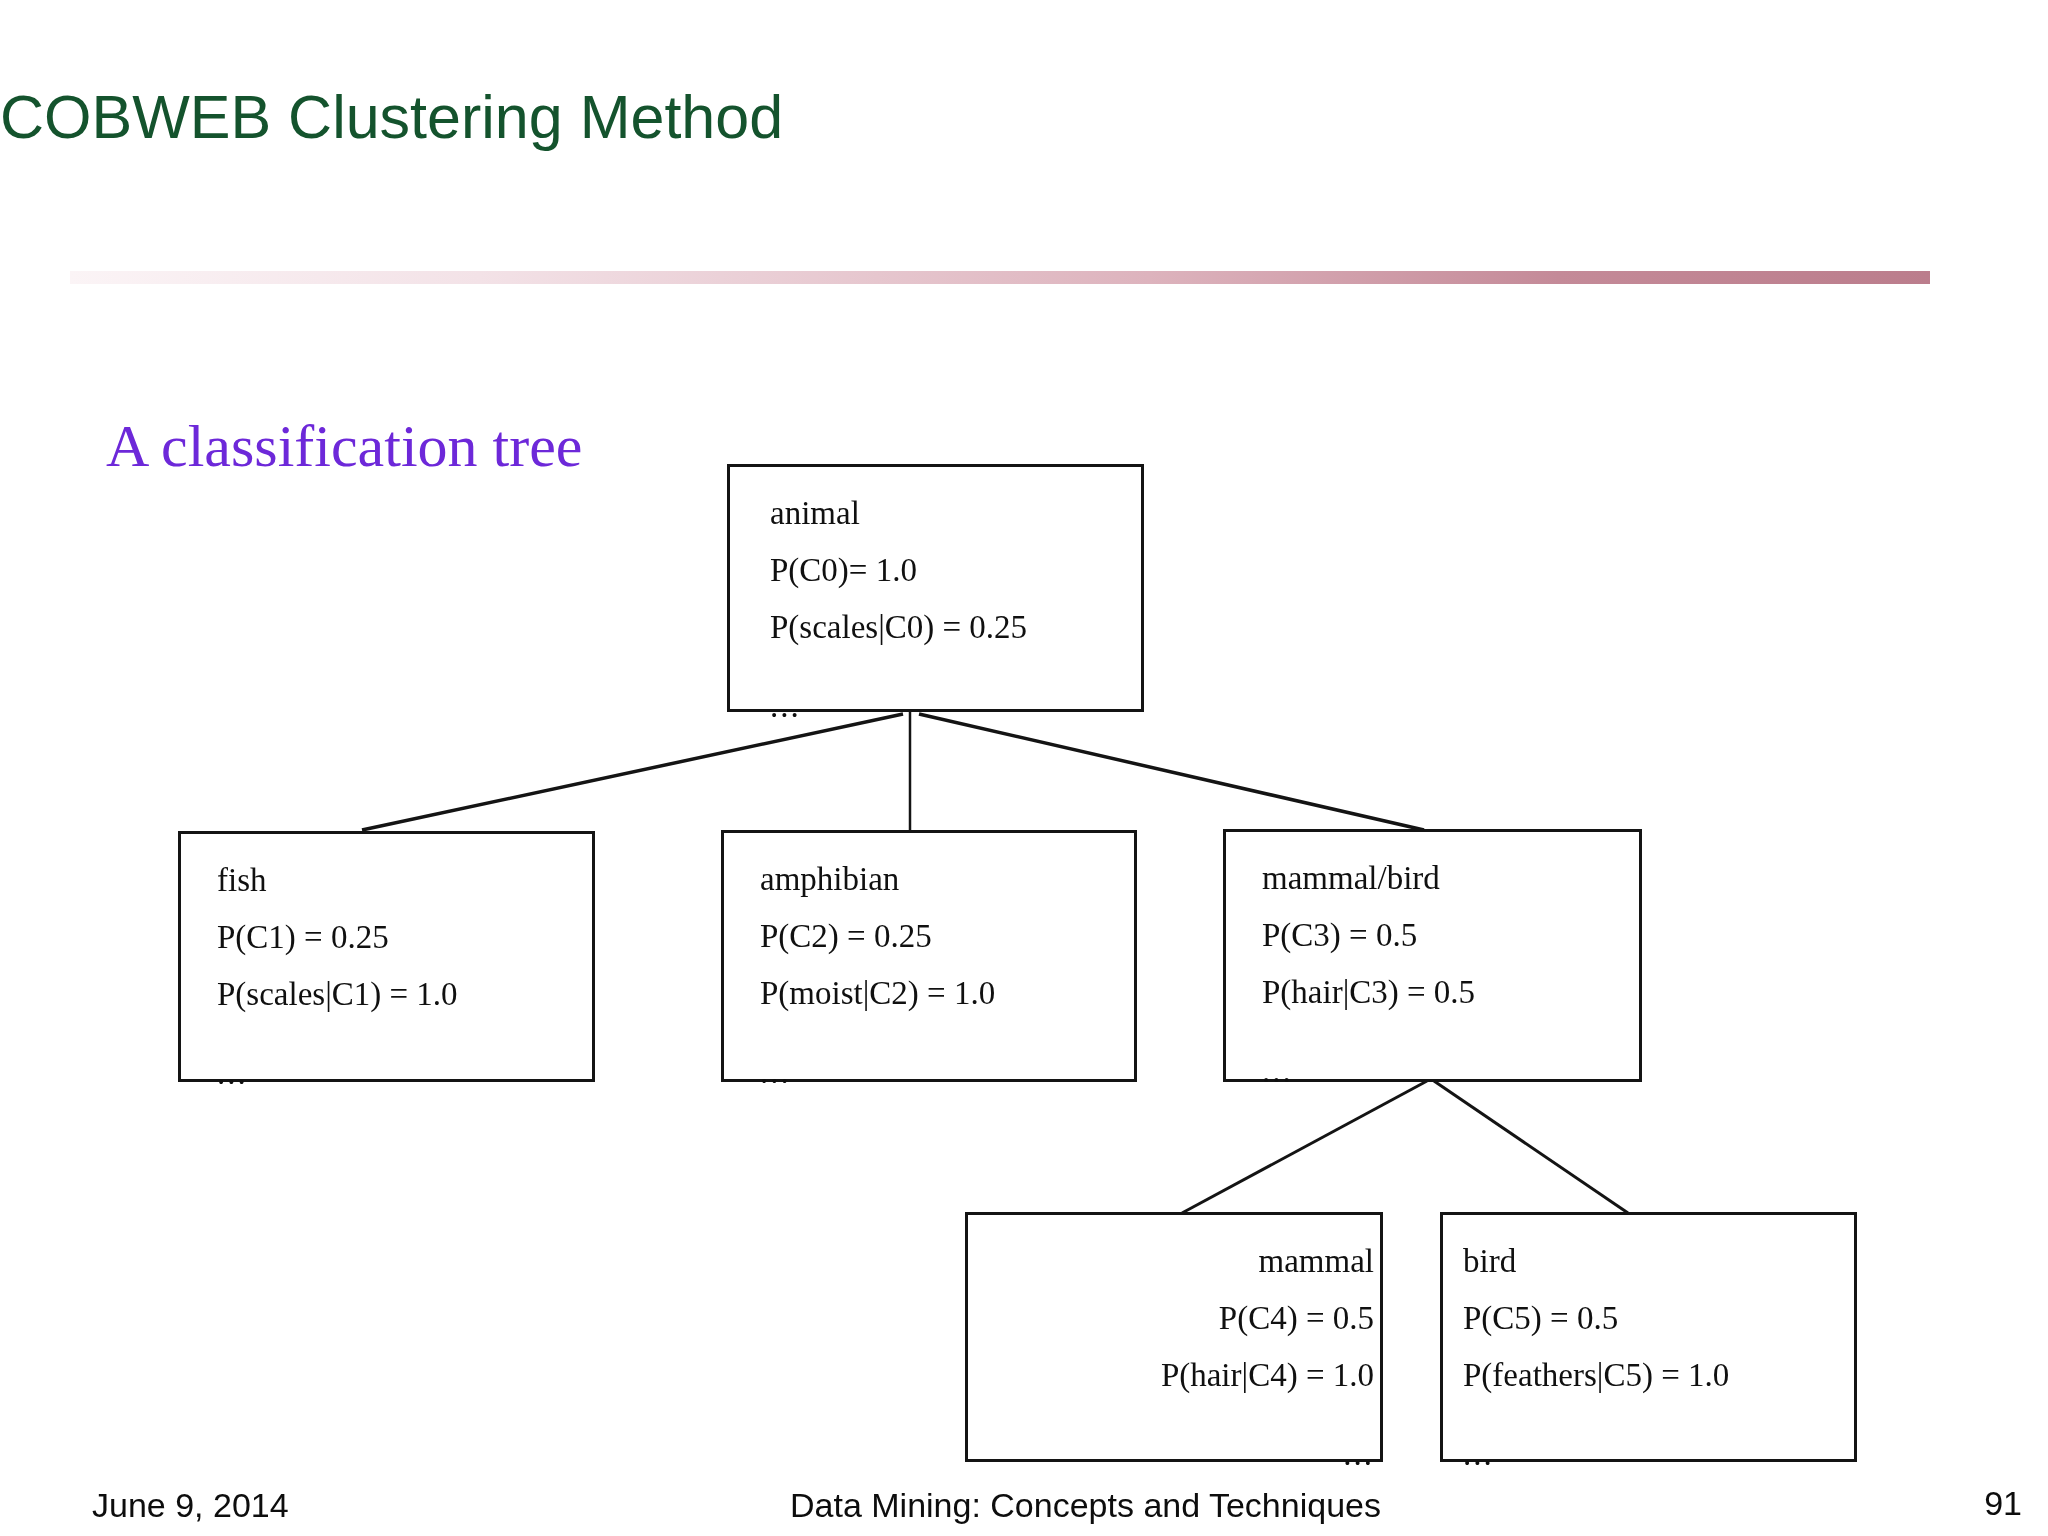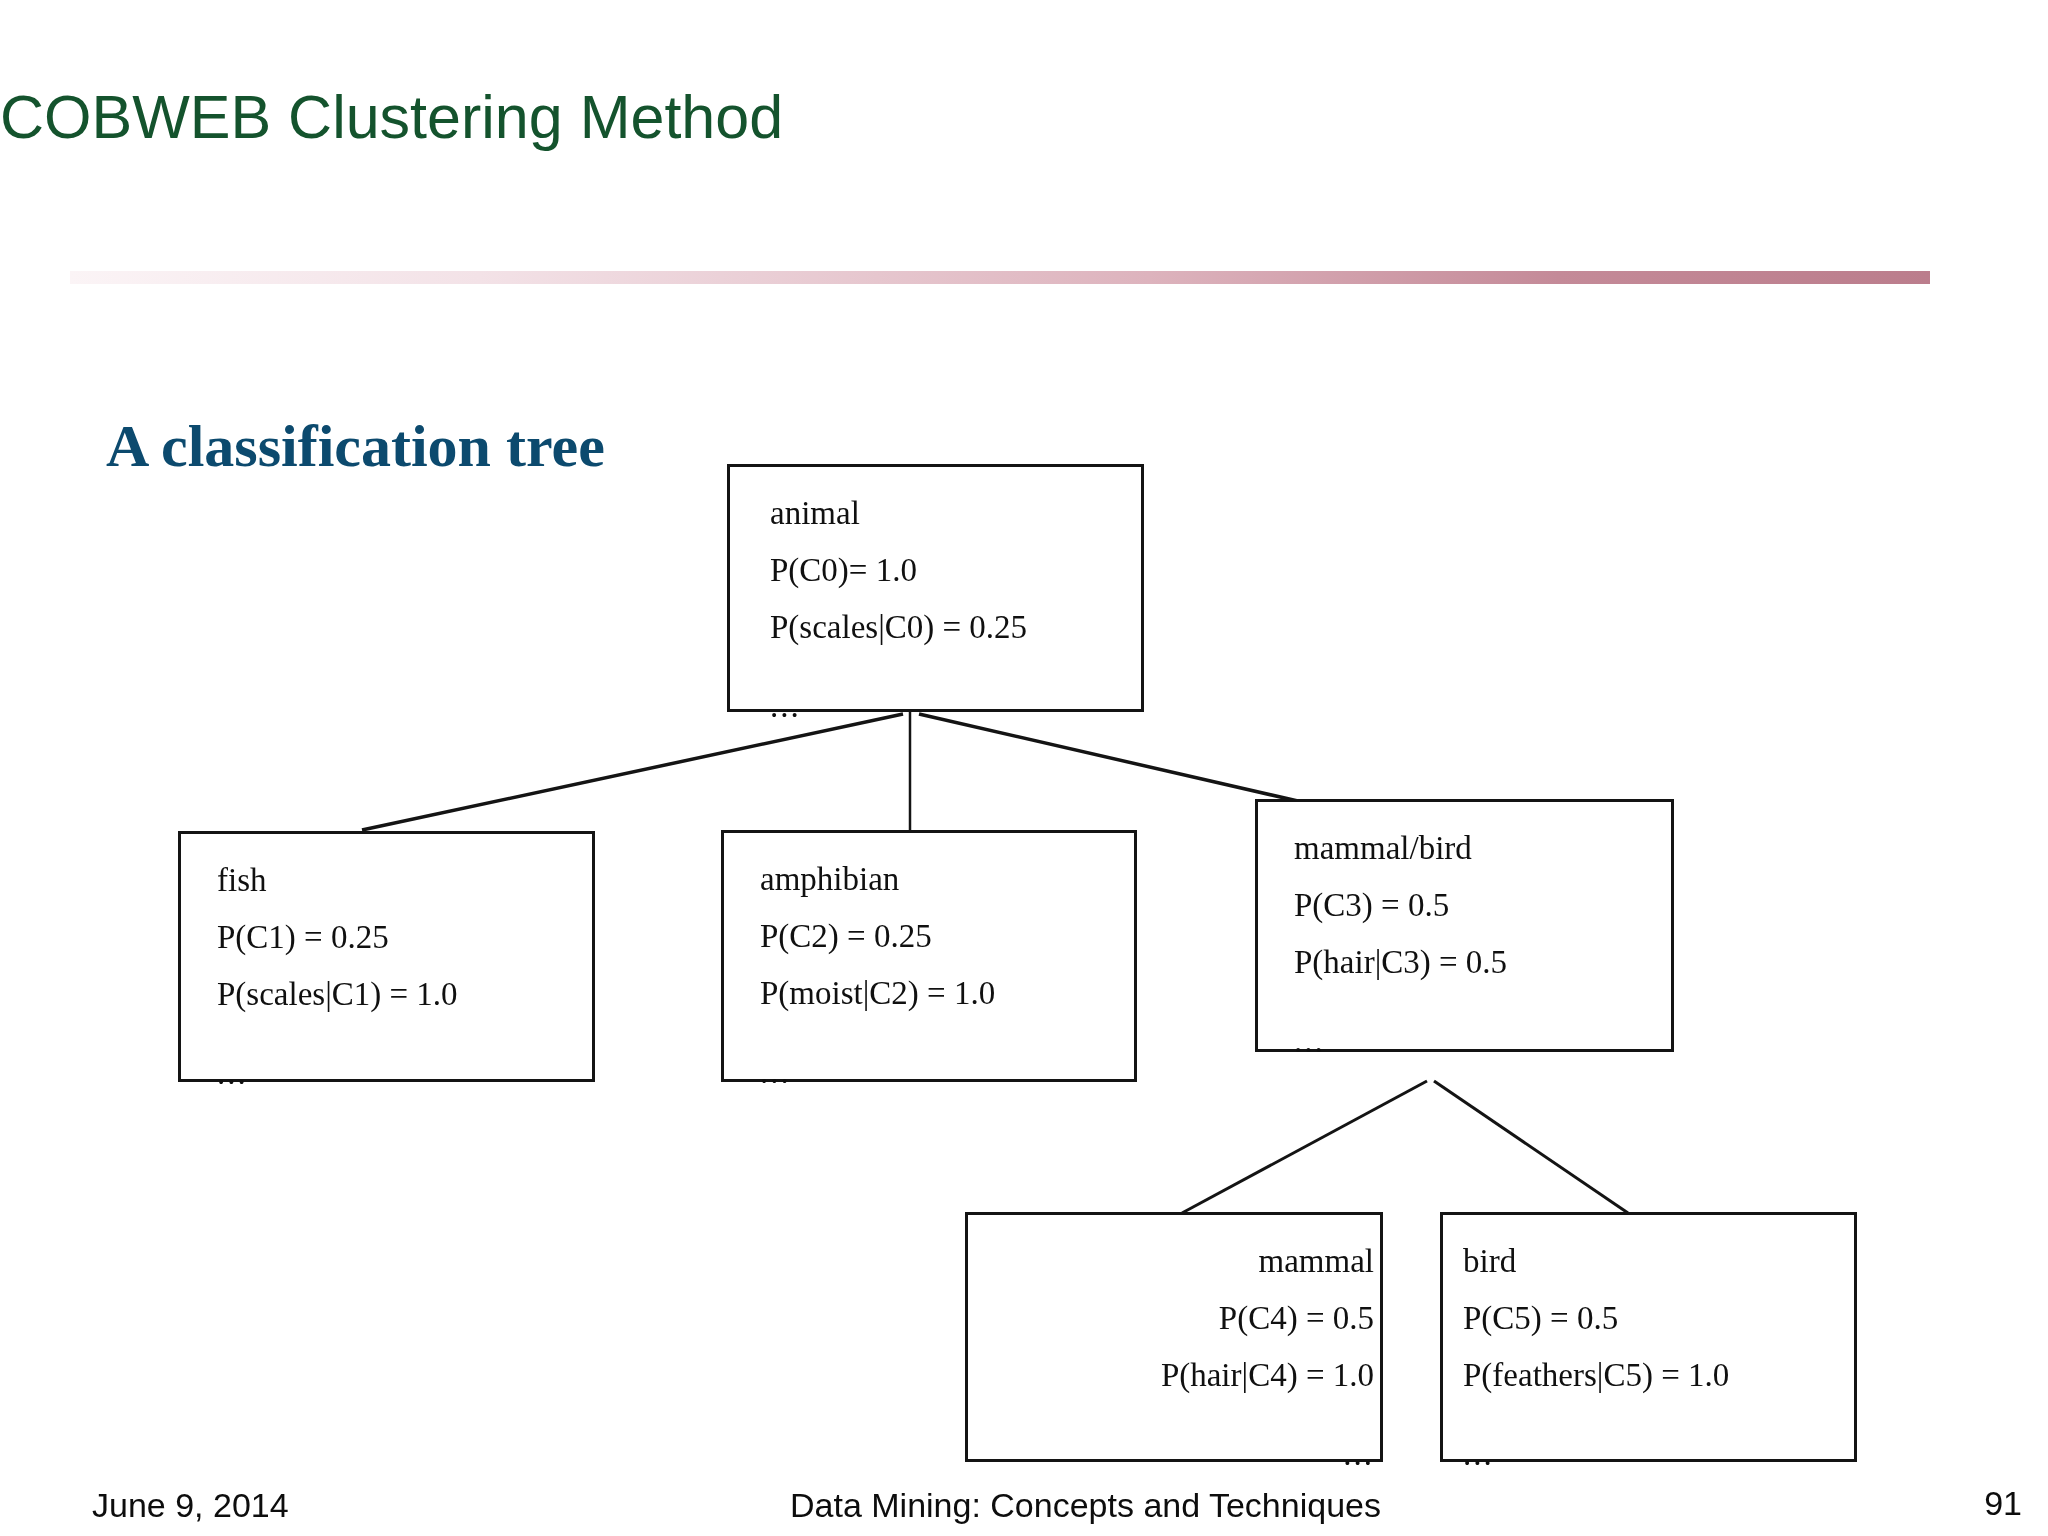--- a/index.html
+++ b/index.html
@@ -22,23 +22,23 @@
   .divider {
     position:absolute;
     left:70px; top:271px;
     width:1860px; height:13px;
     background:linear-gradient(to right,#fbf4f6 0%, #f3e2e7 22%, #ddb3bd 58%, #c48a98 80%, #bb7d8c 100%);
   }
   .section-heading {
     position:absolute;
     left:106px; top:412px;
     font-family:"Liberation Serif", serif;
-    font-weight:700;
+    font-weight:400;
     font-size:60px;
-    color:#0c4a6e;
+    color:#6d28d9;
     white-space:nowrap;
   }
   .connectors {
     position:absolute; left:0; top:0;
   }
   .node {
     position:absolute;
     box-sizing:border-box;
     border:3px solid #141414;
     background:#ffffff;
@@ -88,21 +88,21 @@
   <div class="node-line node-ellipsis">...</div>
 </div>
 
 <div class="node" style="left:721px; top:830px; width:416px; height:252px;">
   <div class="node-line">amphibian</div>
   <div class="node-line">P(C2) = 0.25</div>
   <div class="node-line">P(moist|C2) = 1.0</div>
   <div class="node-line node-ellipsis">...</div>
 </div>
 
-<div class="node" style="left:1223px; top:799px; width:419px; height:253px;margin-left:32px;">
+<div class="node" style="left:1223px; top:829px; width:419px; height:253px;">
   <div class="node-line">mammal/bird</div>
   <div class="node-line">P(C3) = 0.5</div>
   <div class="node-line">P(hair|C3) = 0.5</div>
   <div class="node-line node-ellipsis">...</div>
 </div>
 
 <div class="node" style="left:965px; top:1212px; width:418px; height:250px;text-align:right;">
   <div class="node-line">mammal</div>
   <div class="node-line">P(C4) = 0.5</div>
   <div class="node-line">P(hair|C4) = 1.0</div>

